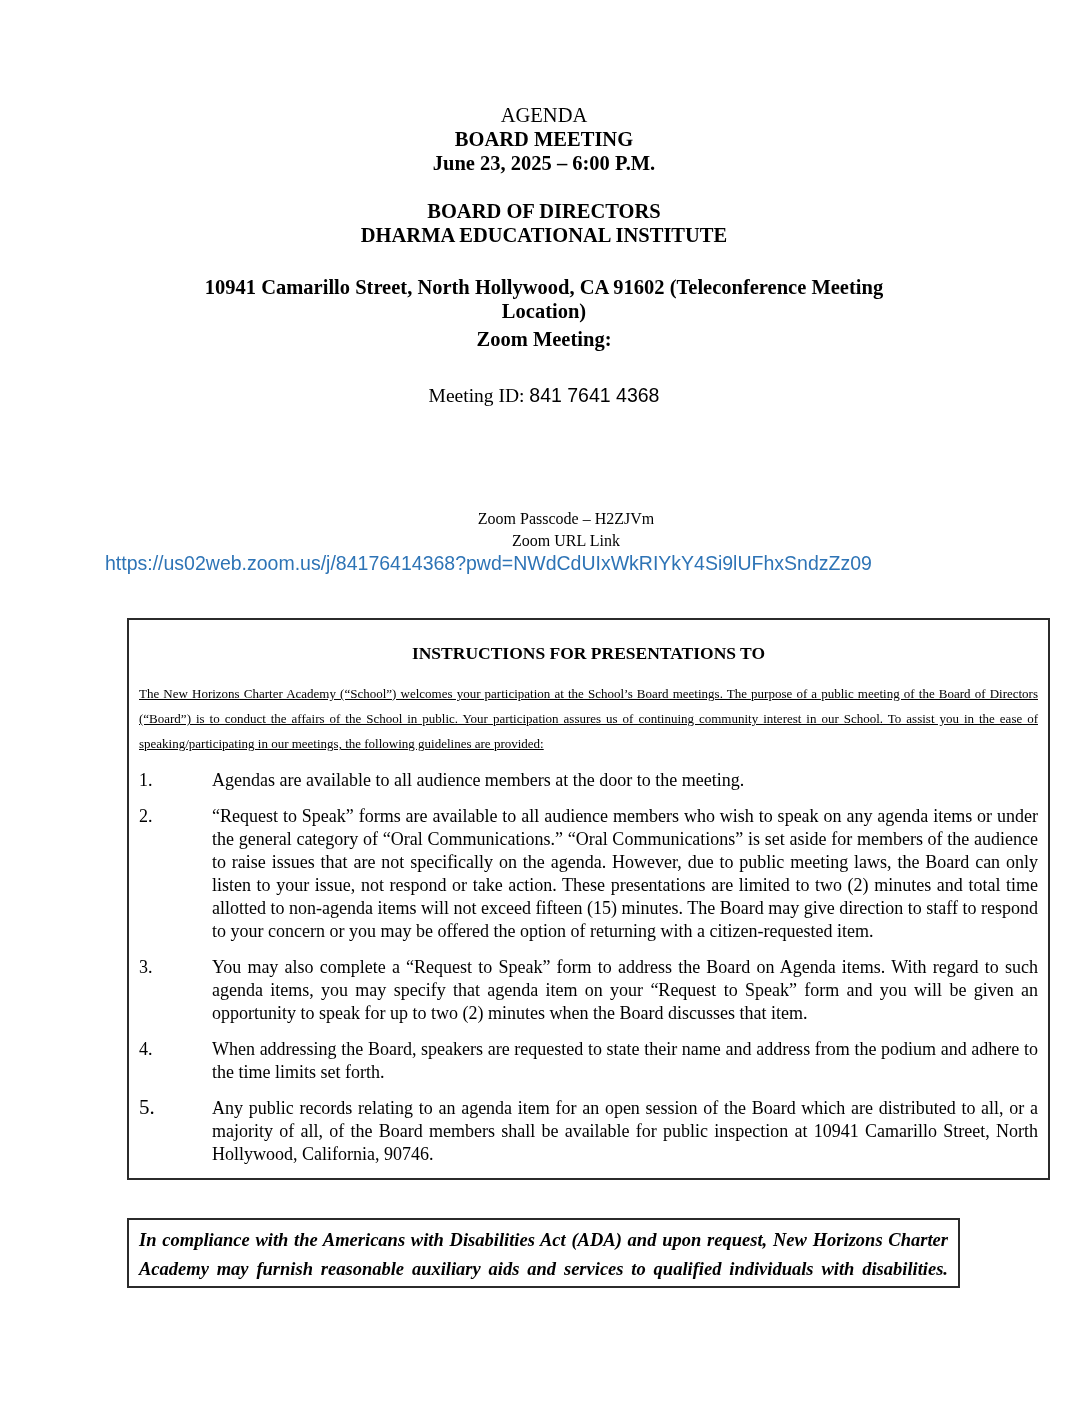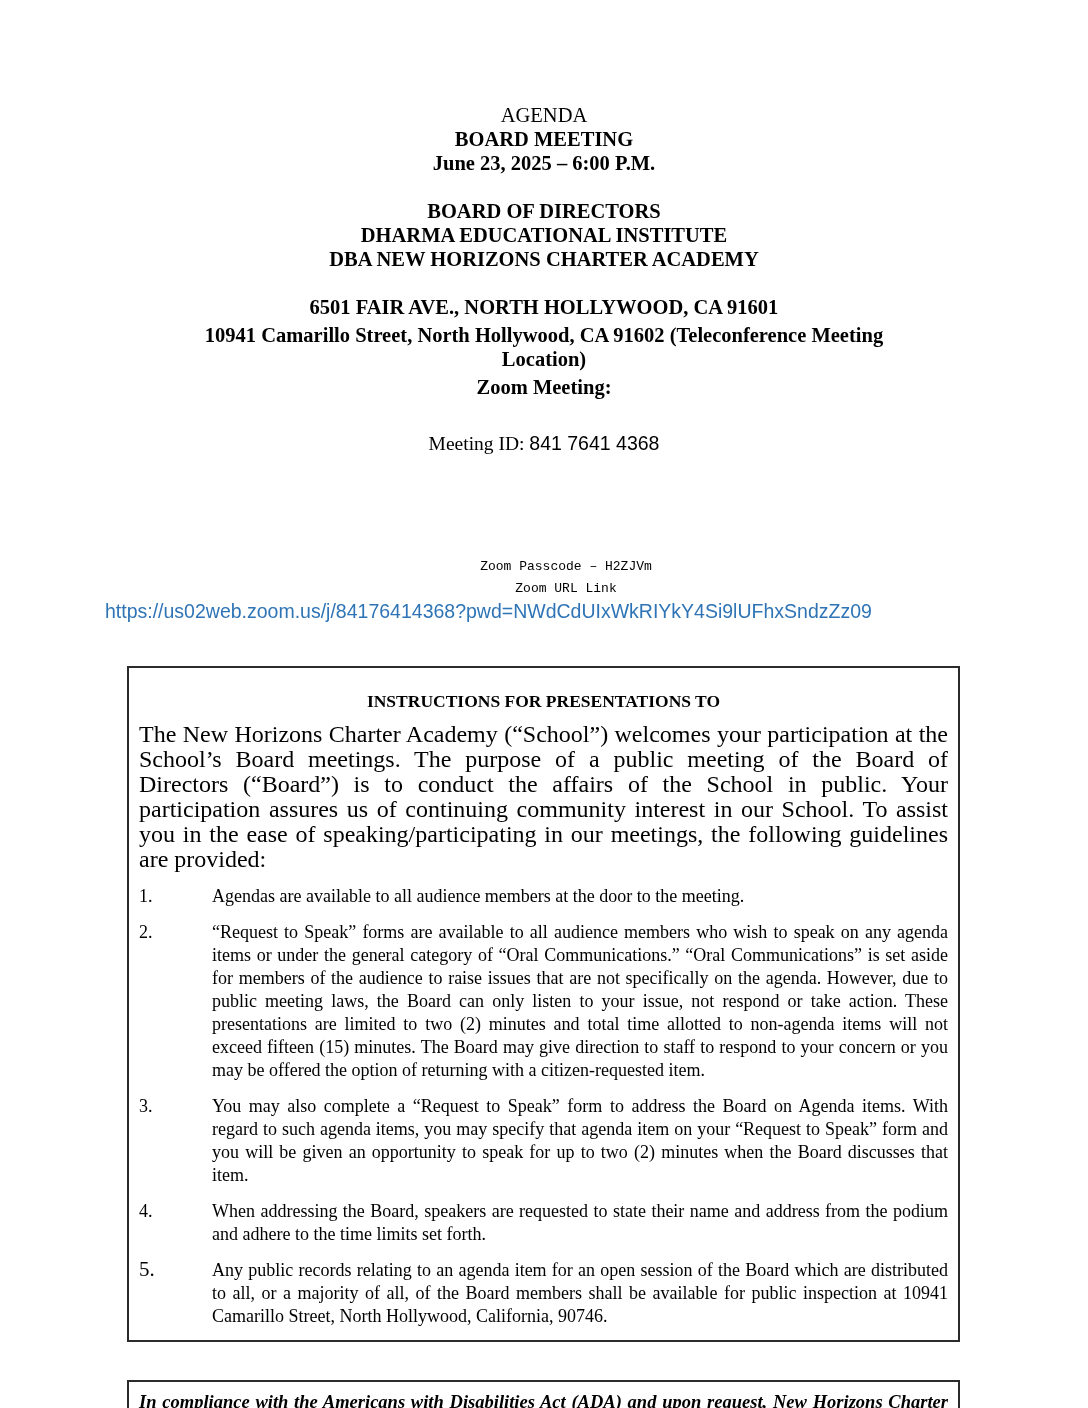--- a/index.html
+++ b/index.html
@@ -7,29 +7,29 @@
     width:1088px;height:1408px;background:#ffffff;color:#000000;
     font-family:"Liberation Serif", serif;overflow:hidden;
   }
   .header{padding-top:103px;text-align:center;font-size:20.5px;line-height:24px;}
   .b{font-weight:bold;}
   .gap24{height:24px;}
   .addr2{max-width:730px;margin:4px auto;font-family:Liberation Serif, serif;}
   .meeting-id{margin-top:32px;font-size:19.5px;line-height:24px;}
   .meeting-id .idval{font-family:"Liberation Sans", sans-serif;font-size:19.5px;}
   .gap-large{height:100px;}
-  .sansline{font-family:Liberation Mono, monospace;font-size:13px;line-height:22px;text-align:center;margin-left:44px;}
+  .sansline{font-family:Liberation Serif, serif;font-size:16px;line-height:22px;text-align:center;margin-left:44px;}
   .url-line{font-family:"Liberation Sans", sans-serif;font-size:19.5px;line-height:22px;text-align:left;margin-left:105px;}
   .url-line a{color:#2e74b6;text-decoration:none;}
   .box1{
-    margin:44px 0 0 127px;width:833px;box-sizing:border-box;
+    margin:44px 0 0 127px;width:923px;box-sizing:border-box;
     border:2px solid #2b2b2b;padding:22px 10px 12px 10px;
   }
   .box-heading{text-align:center;font-weight:bold;font-size:17.5px;line-height:22px;}
-  .intro{margin-top:10px;font-size:24px;line-height:25px;text-align:justify;}
+  .intro{margin-top:17px;font-size:13px;line-height:25px;text-align:justify;text-decoration:underline;}
   .item{display:flex;margin-top:13px;font-size:18px;line-height:23px;}
   .item .num{width:73px;flex:none;}
   .item.n5 .num{font-size:21px;line-height:21px;}
   .item .itext{flex:1;text-align:justify;}
   .box2{
     margin:38px 0 0 127px;width:833px;box-sizing:border-box;
     border:2px solid #2b2b2b;padding:6px 10px 2px 10px;
   }
   .ada{
     font-size:18.5px;line-height:29px;font-weight:bold;font-style:italic;
@@ -39,23 +39,21 @@
 </head>
 <body>
 
 <div class="header">
   <div>AGENDA</div>
   <div class="b">BOARD MEETING</div>
   <div class="b">June 23, 2025 – 6:00 P.M.</div>
   <div class="gap24"></div>
   <div class="b">BOARD OF DIRECTORS</div>
   <div class="b">DHARMA EDUCATIONAL INSTITUTE</div>
-  <div class="b">DBA NEW HORIZONS CHARTER ACADEMY</div>
   <div class="gap24"></div>
-  <div class="b">6501 FAIR AVE., NORTH HOLLYWOOD, CA 91601</div>
   <div class="b addr2">10941 Camarillo Street, North Hollywood, CA 91602 (Teleconference Meeting Location)</div>
   <div class="b">Zoom Meeting:</div>
   <div class="meeting-id">
     <span>Meeting ID: </span><span class="idval">841 7641 4368</span>
   </div>
   <div class="gap-large"></div>
   <div class="sansline">Zoom Passcode – H2ZJVm</div>
   <div class="sansline">Zoom URL Link</div>
 </div>
 

